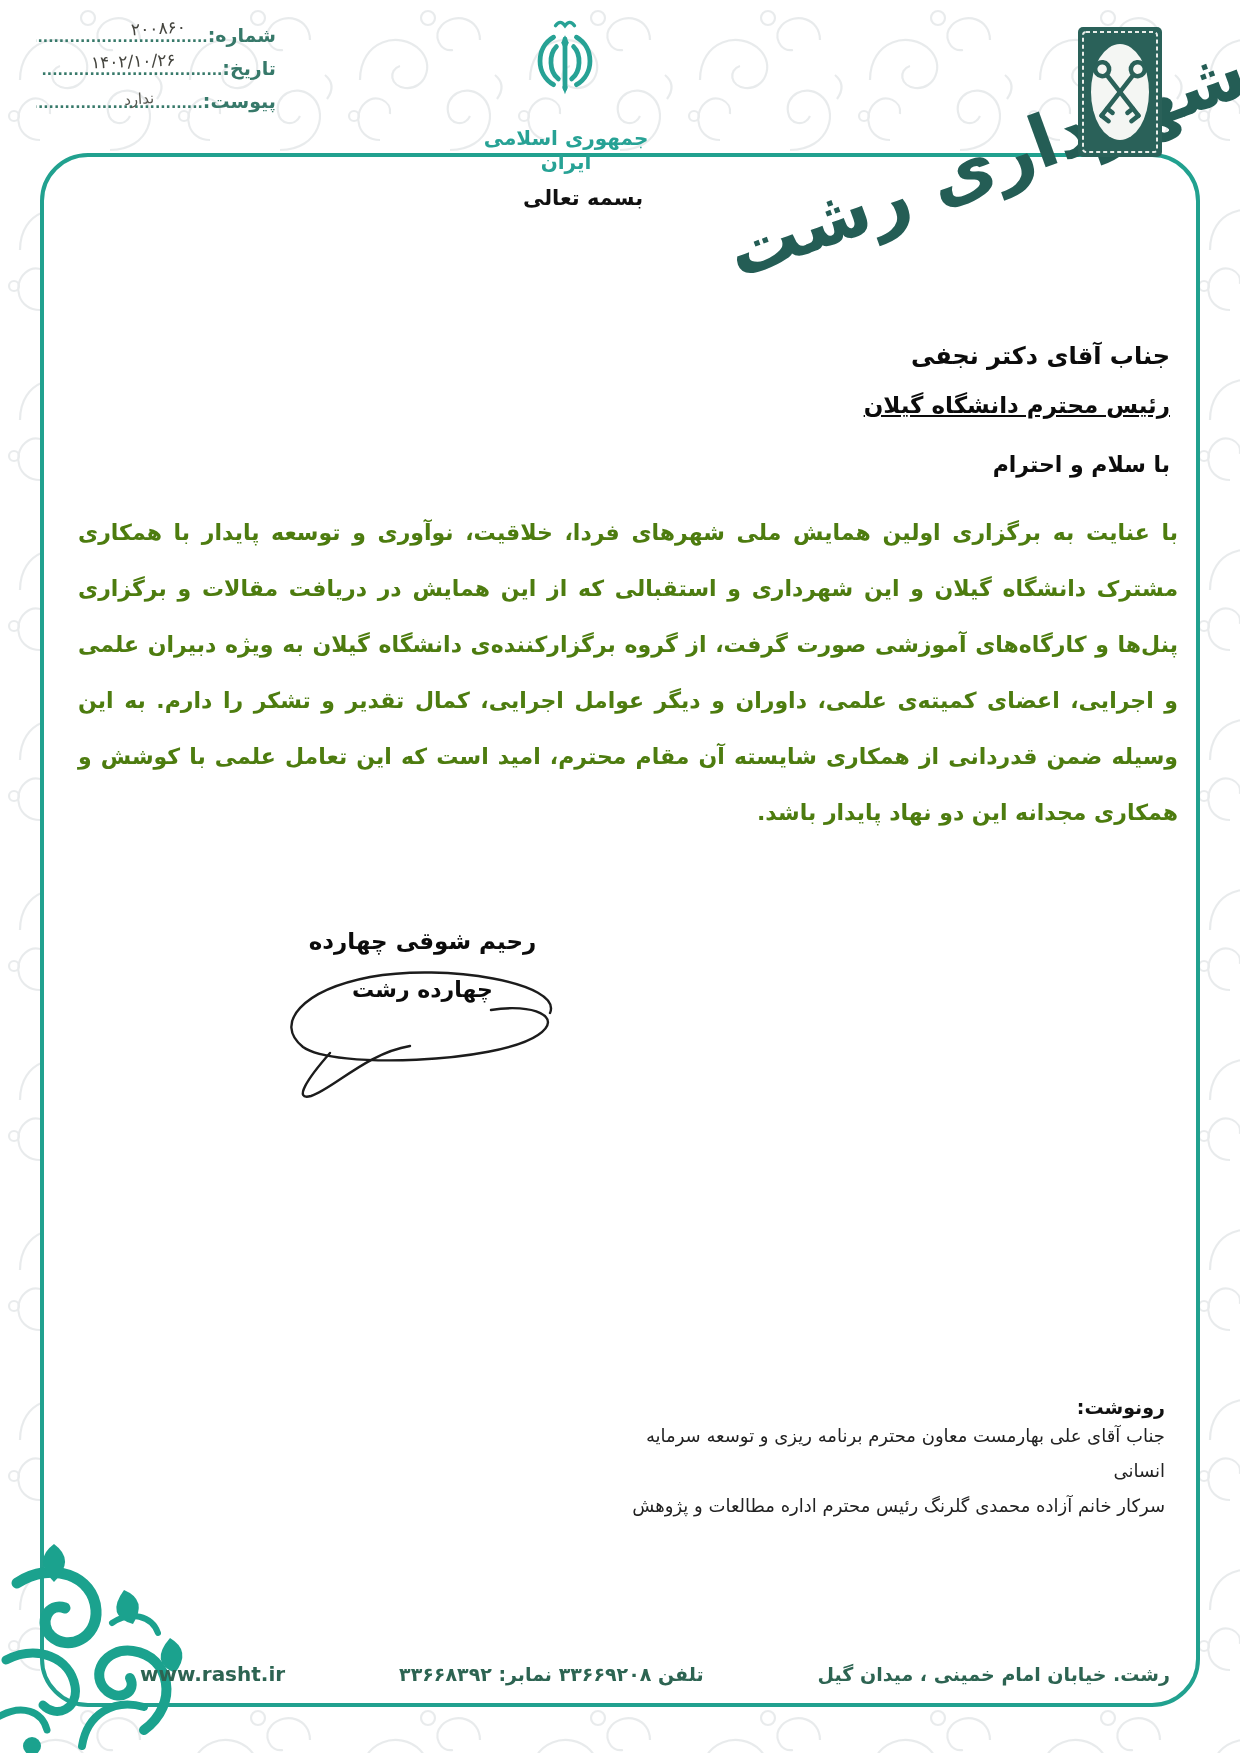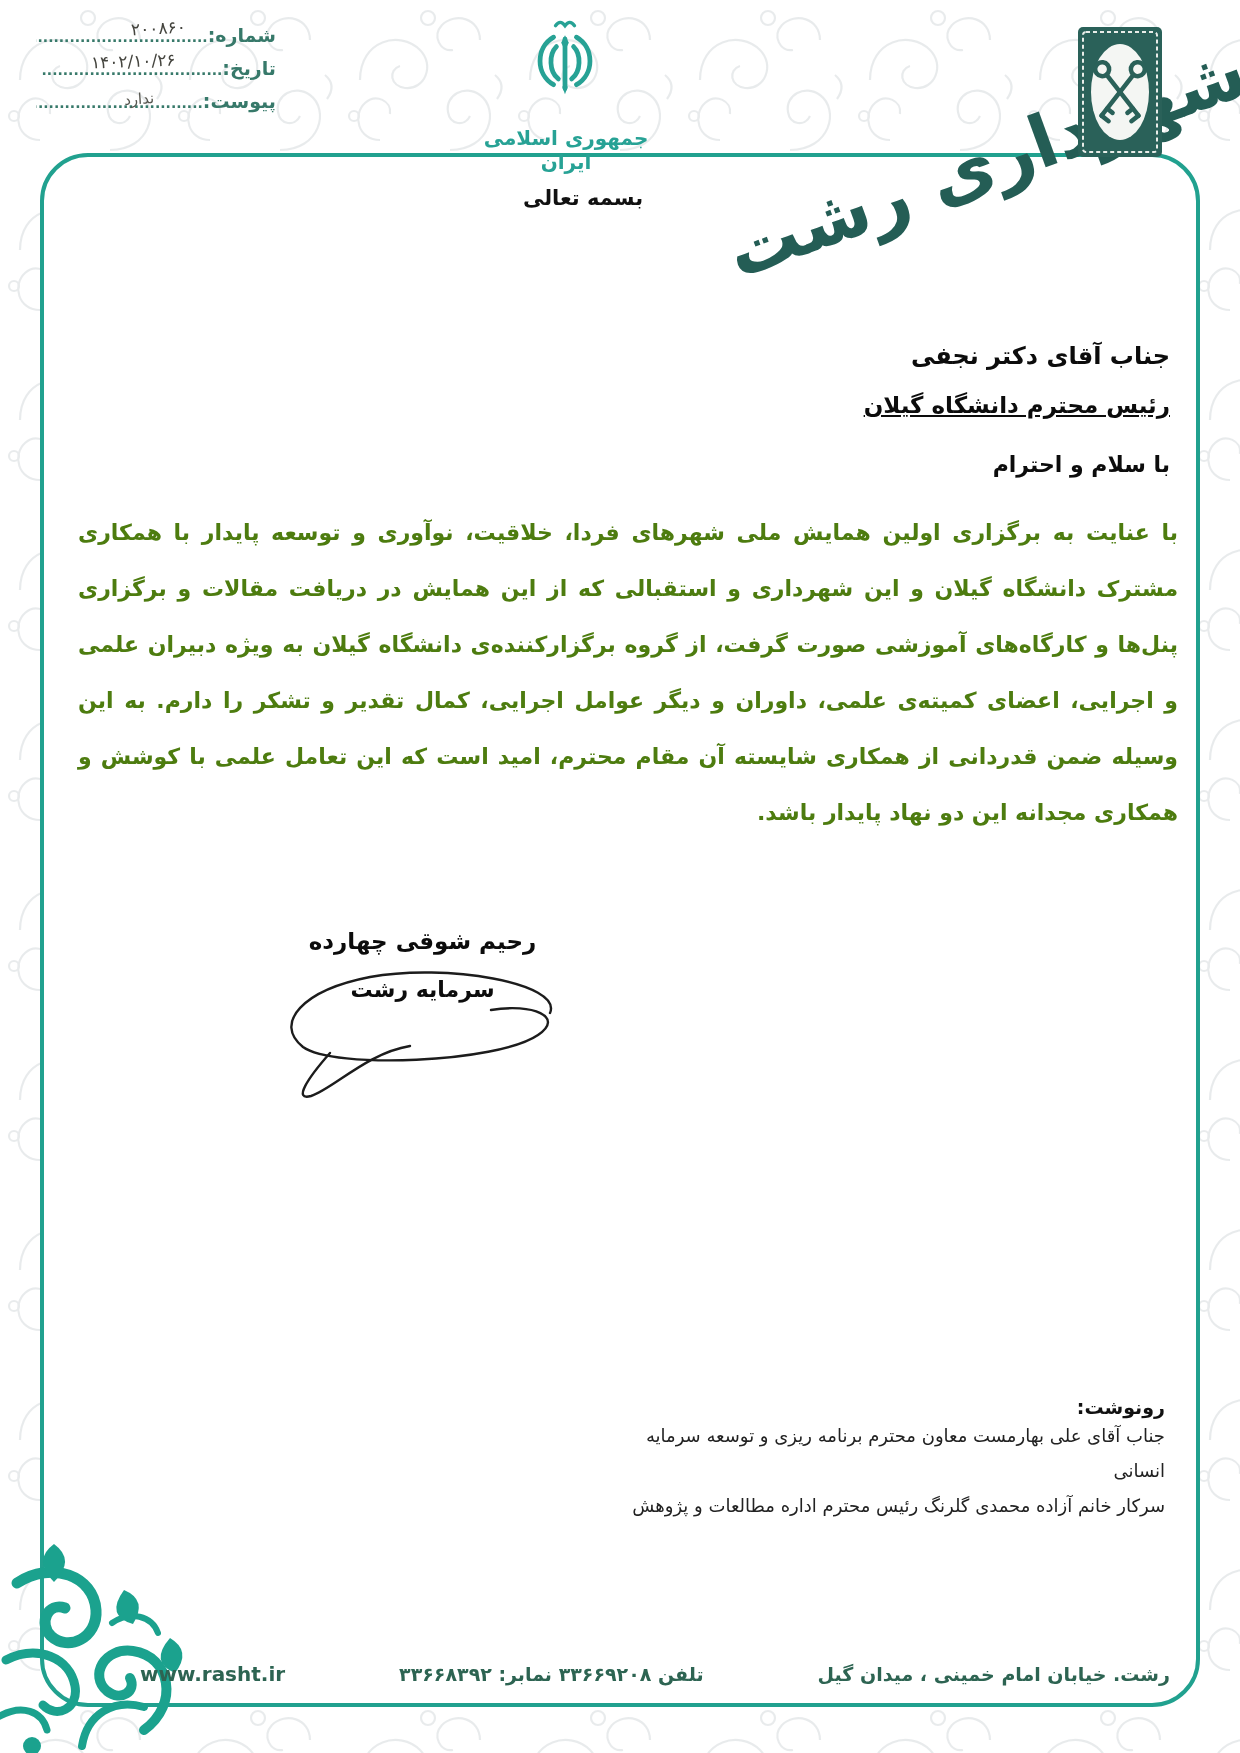--- a/index.html
+++ b/index.html
@@ -165,21 +165,21 @@
 
   <div class="abs besmele">بسمه تعالی</div>
 
   <div class="abs recipient-name">جناب آقای دکتر نجفی</div>
   <div class="abs recipient-title">رئیس محترم دانشگاه گیلان</div>
   <div class="abs salutation">با سلام و احترام</div>
 
   <div class="abs body-text">با عنایت به برگزاری اولین همایش ملی شهرهای فردا، خلاقیت، نوآوری و توسعه پایدار با همکاری مشترک دانشگاه گیلان و این شهرداری و استقبالی که از این همایش در دریافت مقالات و برگزاری پنل‌ها و کارگاه‌های آموزشی صورت گرفت، از گروه برگزارکننده‌ی دانشگاه گیلان به ویژه دبیران علمی و اجرایی، اعضای کمیته‌ی علمی، داوران و دیگر عوامل اجرایی، کمال تقدیر و تشکر را دارم.  به این وسیله ضمن قدردانی از همکاری شایسته آن مقام محترم، امید است که این تعامل علمی با کوشش و همکاری مجدانه این دو نهاد پایدار باشد.</div>
 
   <div class="abs signer-name">رحیم شوقی چهارده</div>
-  <div class="abs signer-title">سرمایه رشت</div>
+  <div class="abs signer-title">چهارده رشت</div>
   <svg class="abs signature-svg" width="340" height="160" viewBox="0 0 340 160">
     <g fill="none" stroke="#1c1c1c" stroke-width="2.4" stroke-linecap="round">
       <path d="M295,58 C308,28 190,8 115,22 C48,35 18,68 48,92 C78,114 242,108 283,80 C310,62 278,48 236,55"></path>
       <path d="M75,98 C52,124 38,146 56,141 C78,134 112,98 155,91"></path>
     </g>
   </svg>
 
   <div class="abs cc-block">
     <div class="cc-label">رونوشت:</div>
     <div class="cc-item">جناب آقای علی بهارمست معاون محترم برنامه ریزی و توسعه سرمایه انسانی</div>

